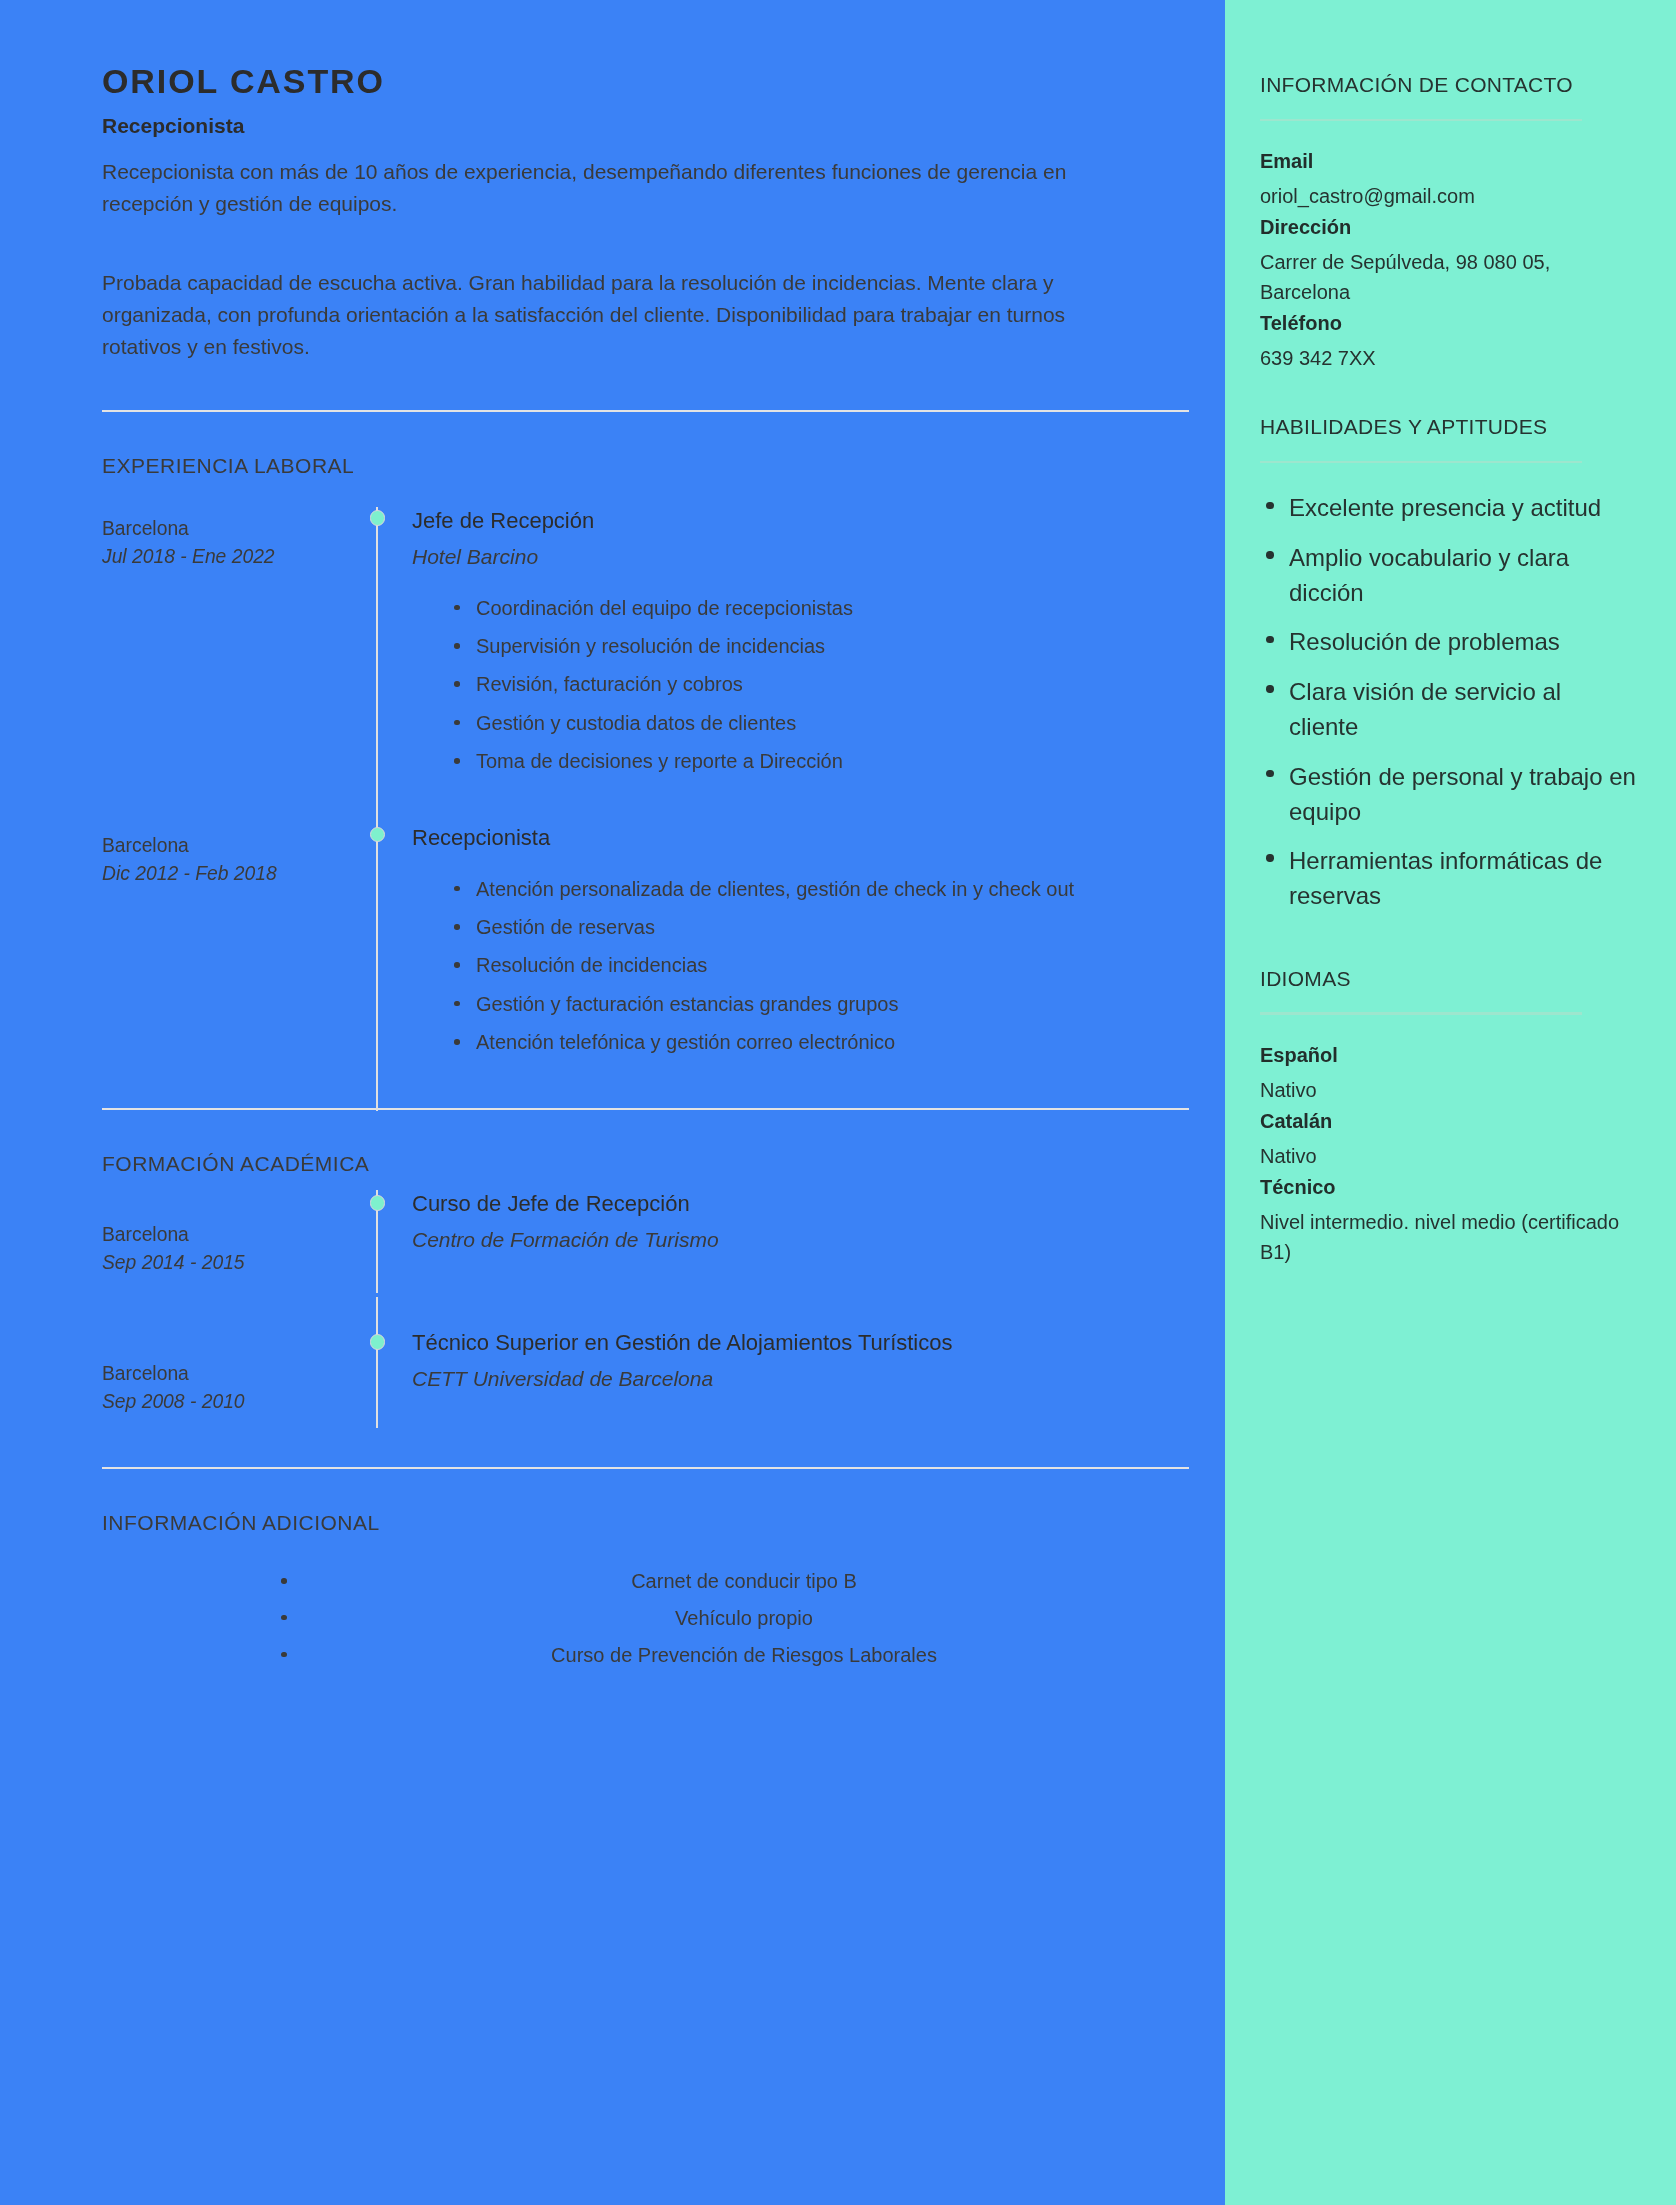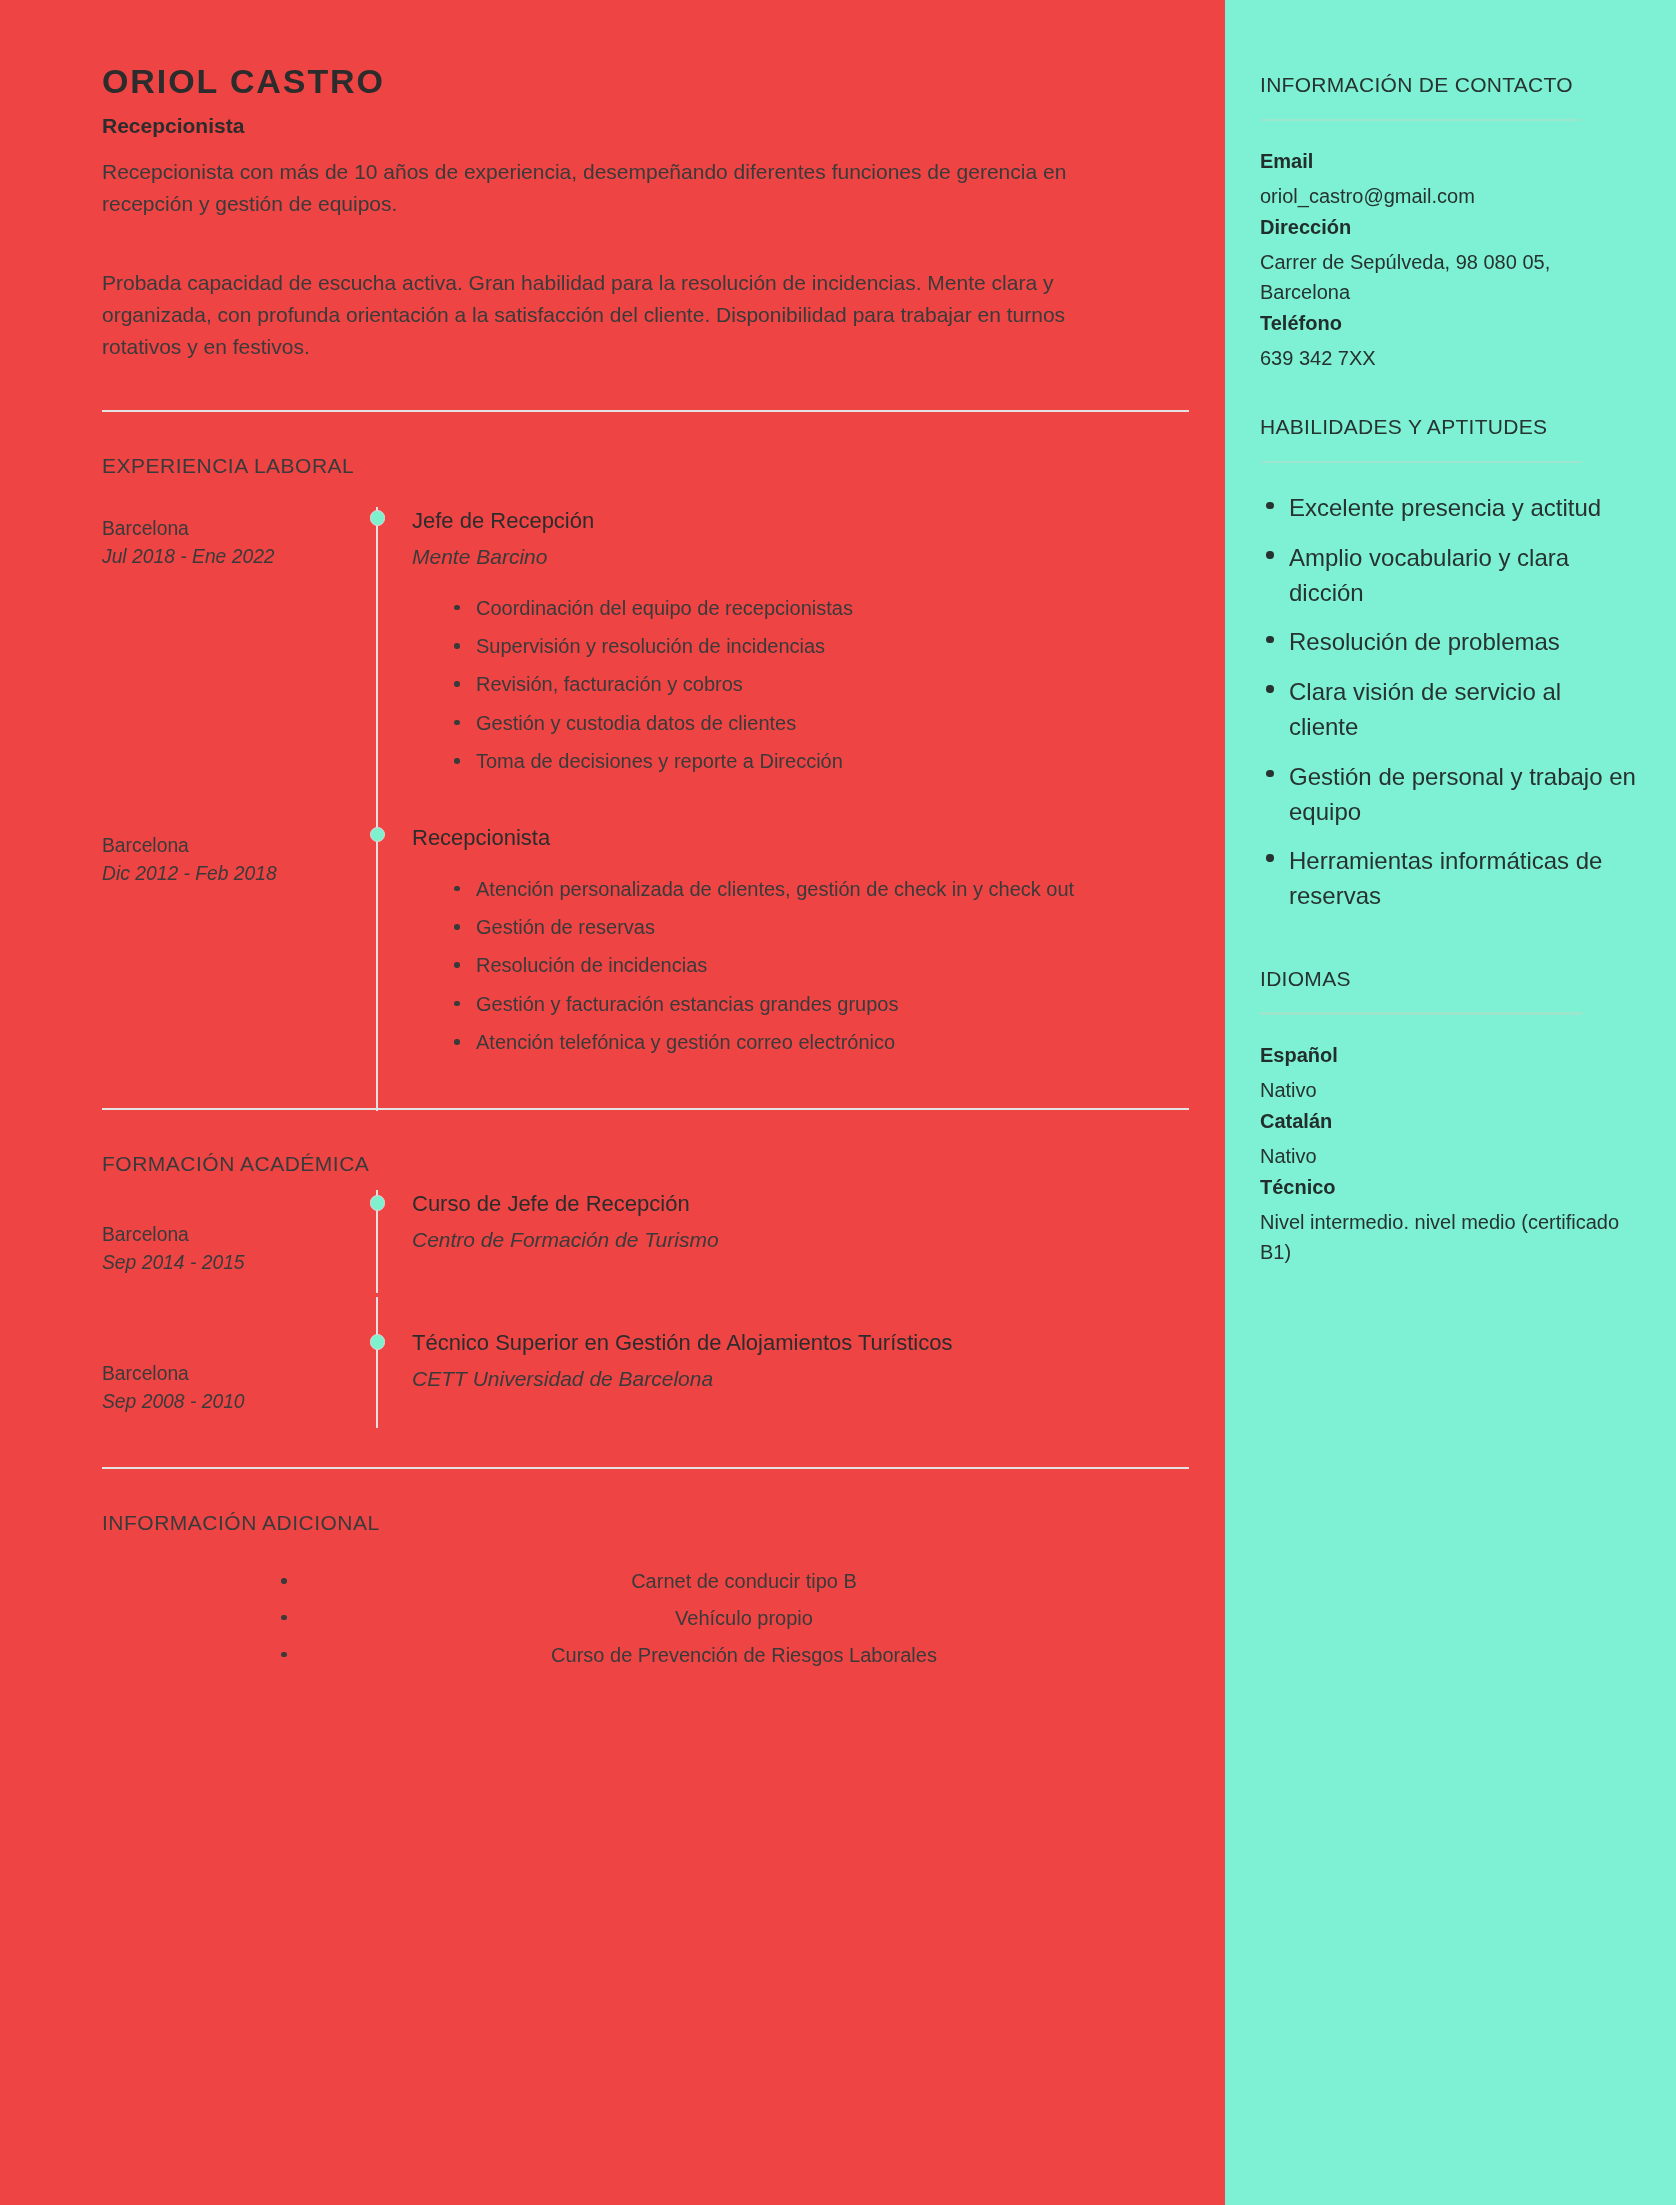--- a/index.html
+++ b/index.html
@@ -12,21 +12,21 @@
     background: #ffffff;
     font-family: "Liberation Sans", sans-serif;
     color: #2e2e2e;
     overflow: hidden;
   }
 
   .page {
     position: relative;
     width: 1404px;
     height: 2205px;
-    background: #ef4444;
+    background: #3b82f6;
     display: flex;
     align-items: stretch;
   }
 
   
   .main {
     width: 1225px;
     box-sizing: border-box;
     padding: 63px 39px 0 102px;
     position: relative;
@@ -300,21 +300,21 @@
         <div class="entry-left">
           <div class="entry-place">Barcelona</div>
           <div class="entry-dates">Jul 2018 - Ene 2022</div>
         </div>
         <div class="entry-rail">
           <div class="rail-line"></div>
           <div class="rail-dot"></div>
         </div>
         <div class="entry-body">
           <div class="entry-role">Jefe de Recepción</div>
-          <div class="entry-org">Mente Barcino</div>
+          <div class="entry-org">Hotel Barcino</div>
           <ul class="entry-points">
             <li>Coordinación del equipo de recepcionistas</li>
             <li>Supervisión y resolución de incidencias</li>
             <li>Revisión, facturación y cobros</li>
             <li>Gestión y custodia datos de clientes</li>
             <li>Toma de decisiones y reporte a Dirección</li>
           </ul>
         </div>
       </div>
 

